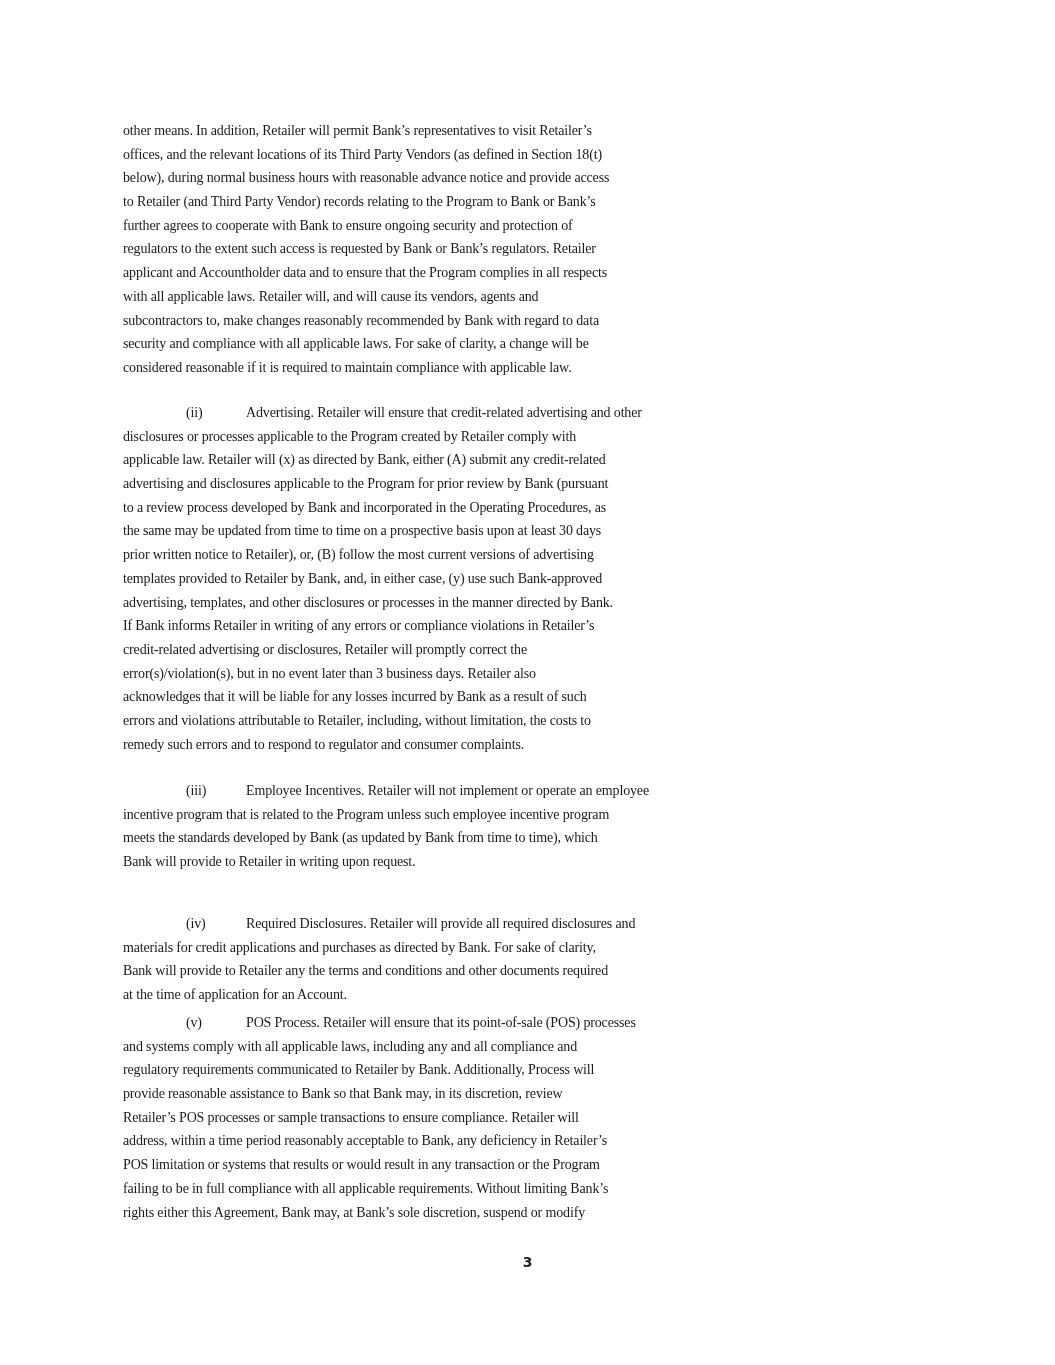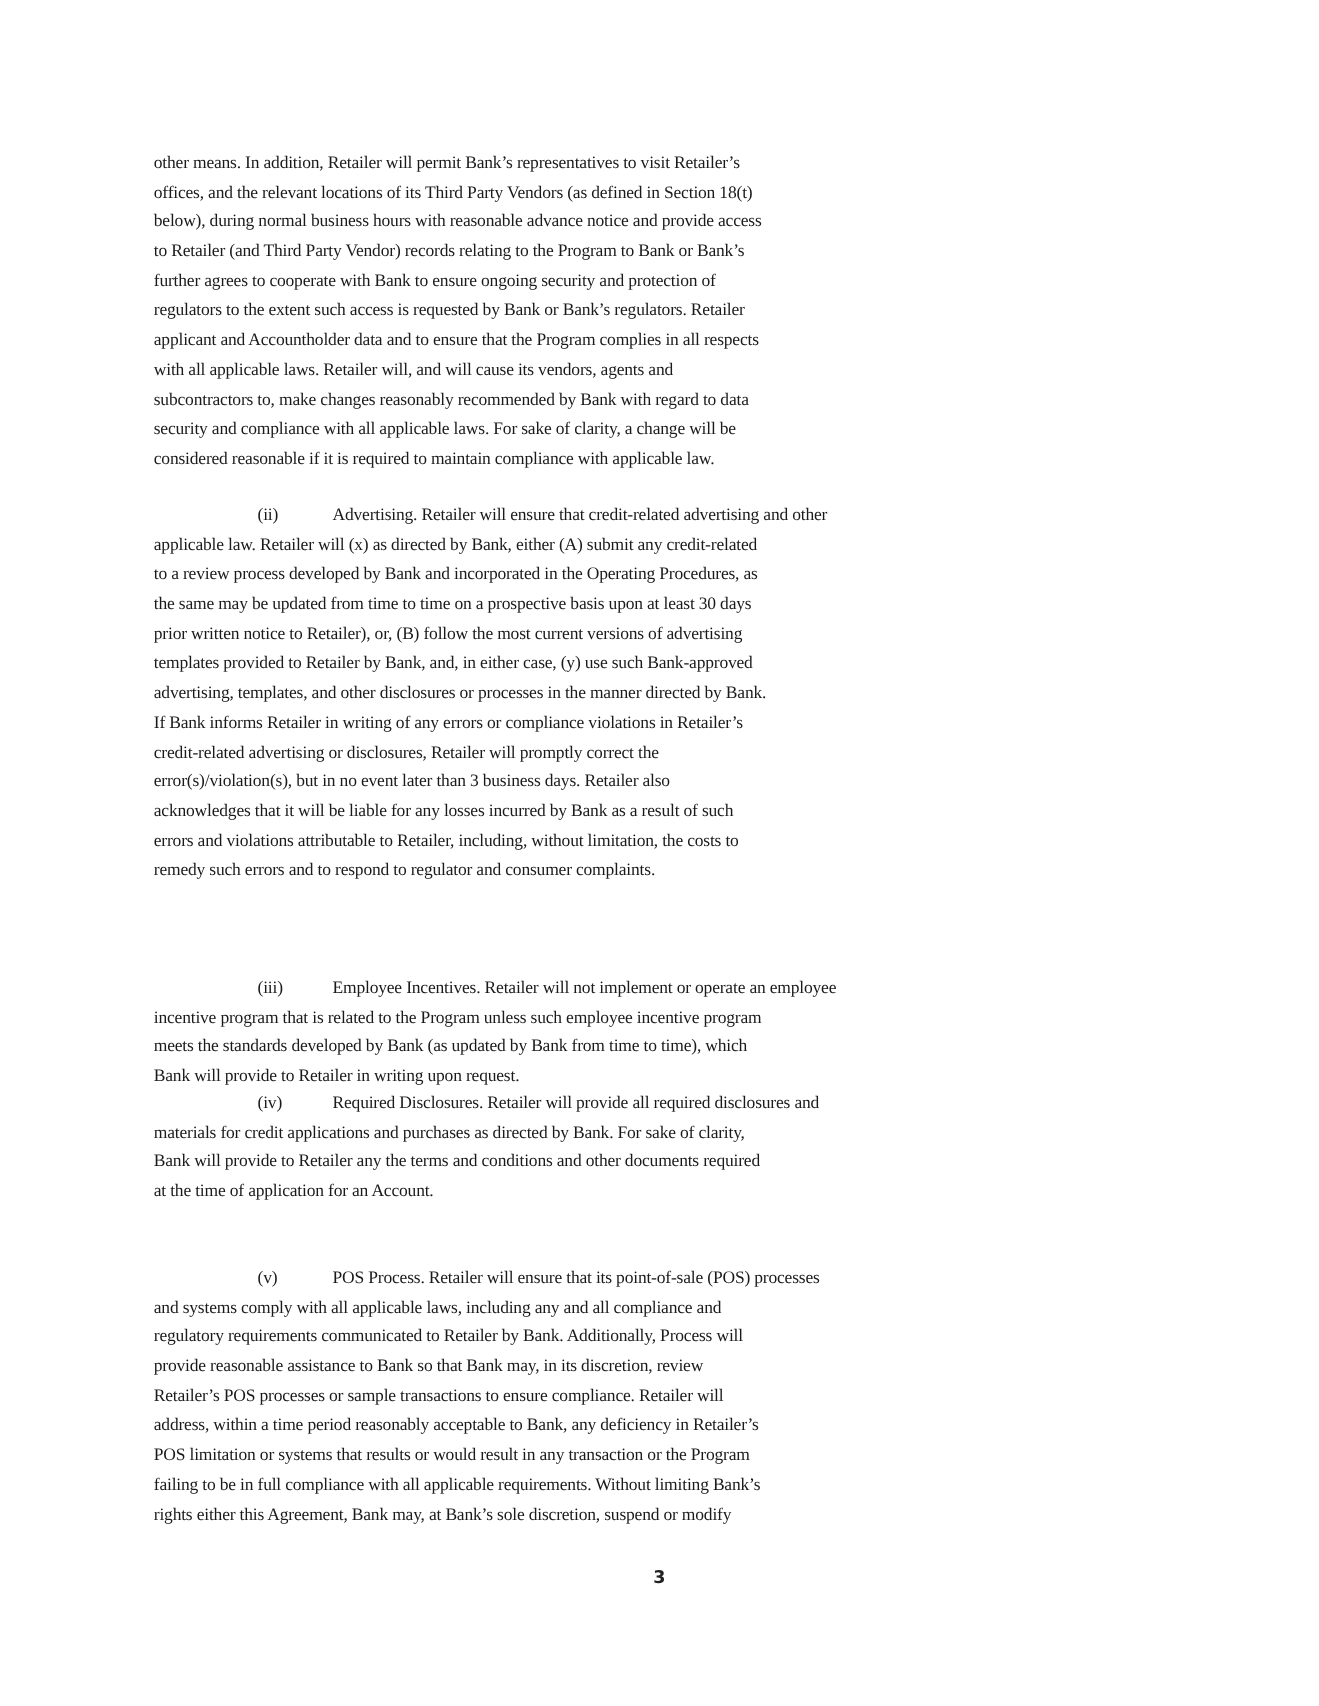--- a/index.html
+++ b/index.html
@@ -10,21 +10,21 @@
     font-family: "Liberation Serif", "DejaVu Serif", serif;
     color: #1a1a1a;
   }
   .para { position: absolute; left: 123px; width: 760px; }
   .line {
     display: block; white-space: nowrap;
     font-size: 14px; line-height: 23.7px; height: 23.7px;
     letter-spacing: -0.15px;
   }
   .line.first { padding-left: 63px; }
-  .num { display: inline-block; width: 60px; margin-left: 20px; }
+  .num { display: inline-block; width: 60px; }
   .heading { text-underline-offset: 2px; }
   .page-number {
     position: absolute; top: 1254px; left: 0; width: 1055px; text-align: center;
     font-family: "DejaVu Sans", sans-serif; font-weight: bold; font-size: 14px; color: #222;
   }
 </style>
 </head>
 <body>
 
 <div class="page">
@@ -38,42 +38,44 @@
     <span class="line">regulators to the extent such access is requested by Bank or Bank’s regulators.  Retailer</span>
     <span class="line">applicant and Accountholder data and to ensure that the Program complies in all respects</span>
     <span class="line">with all applicable laws. Retailer will, and will cause its vendors, agents and</span>
     <span class="line">subcontractors to, make changes reasonably recommended by Bank with regard to data</span>
     <span class="line">security and compliance with all applicable laws.  For sake of clarity, a change will be</span>
     <span class="line">considered reasonable if it is required to maintain compliance with applicable law.</span>
   </div>
 
   <div class="para" style="top:401px;">
     <span class="line first"><span class="num">(ii)</span><span class="heading">Advertising</span><span>.  Retailer will ensure that credit-related advertising and other</span></span>
+    <span class="line">disclosures or processes applicable to the Program created by Retailer comply with</span>
     <span class="line">applicable law.  Retailer will (x) as directed by Bank, either (A) submit any credit-related</span>
+    <span class="line">advertising and disclosures applicable to the Program for prior review by Bank (pursuant</span>
     <span class="line">to a review process developed by Bank and incorporated in the Operating Procedures, as</span>
     <span class="line">the same may be updated from time to time on a prospective basis upon at least 30 days</span>
     <span class="line">prior written notice to Retailer), or, (B) follow the most current versions of advertising</span>
     <span class="line">templates provided to Retailer by Bank, and, in either case, (y) use such Bank-approved</span>
     <span class="line">advertising, templates, and other disclosures or processes in the manner directed by Bank.</span>
     <span class="line">If Bank informs Retailer in writing of any errors or compliance violations in Retailer’s</span>
     <span class="line">credit-related advertising or disclosures, Retailer will promptly correct the</span>
     <span class="line">error(s)/violation(s), but in no event later than 3 business days.  Retailer also</span>
     <span class="line">acknowledges that it will be liable for any losses incurred by Bank as a result of such</span>
     <span class="line">errors and violations attributable to Retailer, including, without limitation, the costs to</span>
     <span class="line">remedy such errors and to respond to regulator and consumer complaints.</span>
   </div>
 
   <div class="para" style="top:779px;">
     <span class="line first"><span class="num">(iii)</span><span class="heading">Employee Incentives</span><span>.  Retailer will not implement or operate an employee</span></span>
     <span class="line">incentive program that is related to the Program unless such employee incentive program</span>
     <span class="line">meets the standards developed by Bank (as updated by Bank from time to time), which</span>
     <span class="line">Bank will provide to Retailer in writing upon request.</span>
   </div>
 
-  <div class="para" style="top:871px;">
+  <div class="para" style="top:912px;">
     <span class="line first"><span class="num">(iv)</span><span class="heading">Required Disclosures</span><span>.  Retailer will provide all required disclosures and</span></span>
     <span class="line">materials for credit applications and purchases as directed by Bank.  For sake of clarity,</span>
     <span class="line">Bank will provide to Retailer any the terms and conditions and other documents required</span>
     <span class="line">at the time of application for an Account.</span>
   </div>
 
   <div class="para" style="top:1011px;">
     <span class="line first"><span class="num">(v)</span><span class="heading">POS Process</span><span>.  Retailer will ensure that its point-of-sale (POS) processes</span></span>
     <span class="line">and systems comply with all applicable laws, including any and all compliance and</span>
     <span class="line">regulatory requirements communicated to Retailer by Bank. Additionally, Process will</span>

